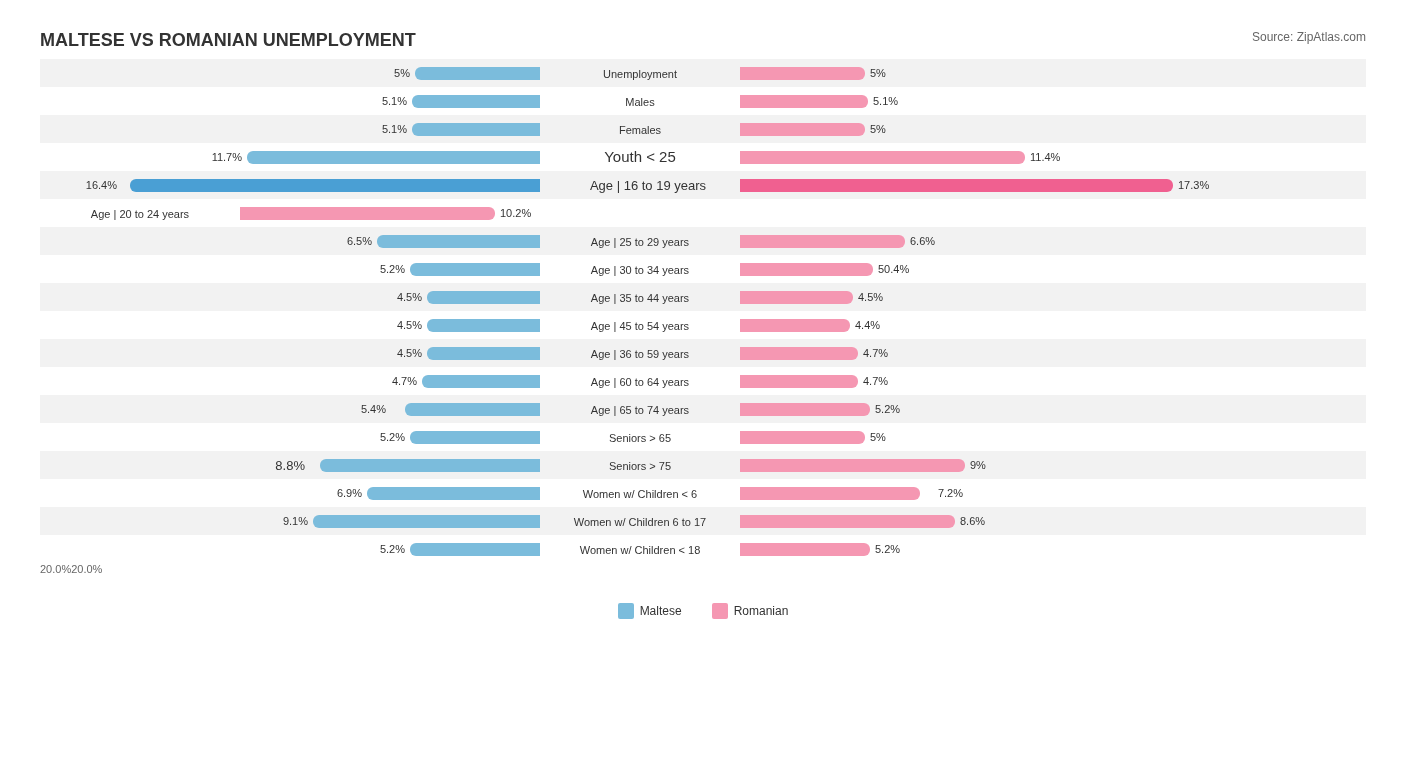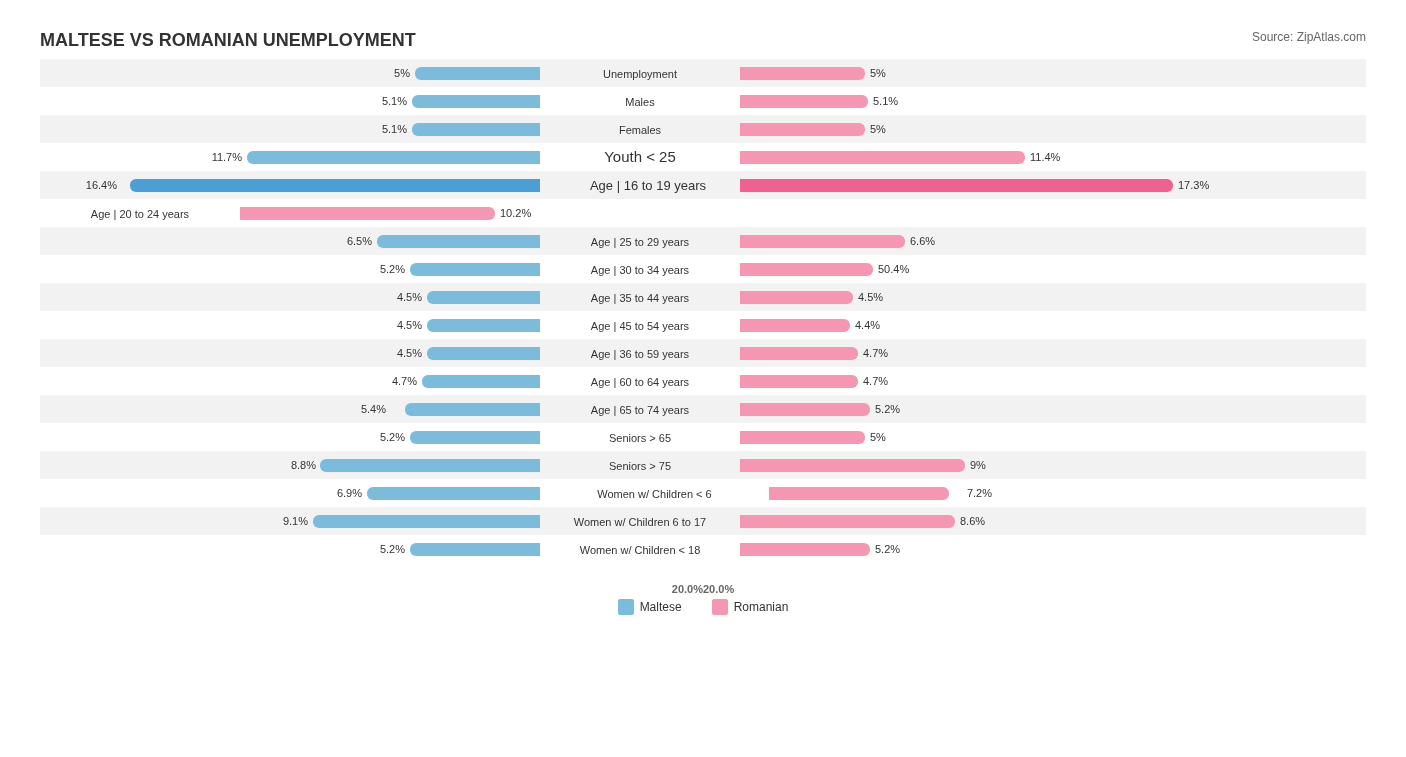--- a/index.html
+++ b/index.html
@@ -32,40 +32,39 @@
       color: #666;
     }
     .chart-area {
       width: 100%;
       position: relative;
     }
     .legend {
       display: flex;
       justify-content: center;
       gap: 30px;
-      margin-top: 4px;
+      margin-top: 28px;
     }
     .legend-item {
       display: flex;
       align-items: center;
       gap: 6px;
       font-size: 12px;
       color: #333;
     }
     .legend-box {
       width: 16px;
       height: 16px;
       border-radius: 2px;
     }
     .axis-labels {
       display: flex;
-      justify-content: center;
+      justify-content: flex-start;
       padding: 0 0;
-      margin-top: 20px;
-      font-weight: bold;
+      margin-top: 0;
     }
     .axis-label {
       font-size: 11px;
       color: #666;
     }
     .row-wrapper {
       display: flex;
       align-items: center;
       width: 100%;
       padding: 3px 0;
@@ -330,42 +329,42 @@
           <span style="font-size:11px;color:#333;min-width:38px;text-align:left;margin-left:5px;">5%</span>
         </div>
       </div>
     </div>
   </div>
       <div class="row-wrapper alt">
     <div style="display:flex;flex-direction:column;width:100%;gap:2px;padding:3px 0;">
 
       <div style="display:flex;align-items:center;width:100%;height:16px;">
         <div style="width:500px;display:flex;justify-content:flex-end;align-items:center;">
-          <span style="font-size:11px;color:#333;min-width:38px;text-align:right;margin-right:4px;">8.8%</span>
+          <span style="font-size:13px;color:#333;min-width:38px;text-align:right;margin-right:15px;">8.8%</span>
           <div style="width:220px;height:13px;background:#7bbcdc;border-radius:6px 0 0 6px;"></div>
         </div>
         <div style="width:200px;text-align:center;">
           <span style="font-size:11px;color:#333;white-space:nowrap;">Seniors &gt; 75</span>
         </div>
         <div style="width:500px;display:flex;justify-content:flex-start;align-items:center;">
           <div style="width:225px;height:13px;background:#f597b2;border-radius:0 6px 6px 0;"></div>
           <span style="font-size:11px;color:#333;min-width:38px;text-align:left;margin-left:5px;">9%</span>
         </div>
       </div>
     </div>
   </div>
       <div class="row-wrapper">
     <div style="display:flex;flex-direction:column;width:100%;gap:2px;padding:3px 0;">
 
       <div style="display:flex;align-items:center;width:100%;height:16px;">
         <div style="width:500px;display:flex;justify-content:flex-end;align-items:center;">
           <span style="font-size:11px;color:#333;min-width:38px;text-align:right;margin-right:5px;">6.9%</span>
           <div style="width:173px;height:13px;background:#7bbcdc;border-radius:6px 0 0 6px;"></div>
         </div>
-        <div style="width:229px;text-align:center;">
+        <div style="width:200px;text-align:center;">
           <span style="font-size:11px;color:#333;white-space:nowrap;">Women w/ Children &lt; 6</span>
         </div>
         <div style="width:500px;display:flex;justify-content:flex-start;align-items:center;">
           <div style="width:180px;height:13px;background:#f597b2;border-radius:0 6px 6px 0;"></div>
           <span style="font-size:11px;color:#333;min-width:38px;text-align:right;margin-left:5px;">7.2%</span>
         </div>
       </div>
     </div>
   </div>
       <div class="row-wrapper alt">

